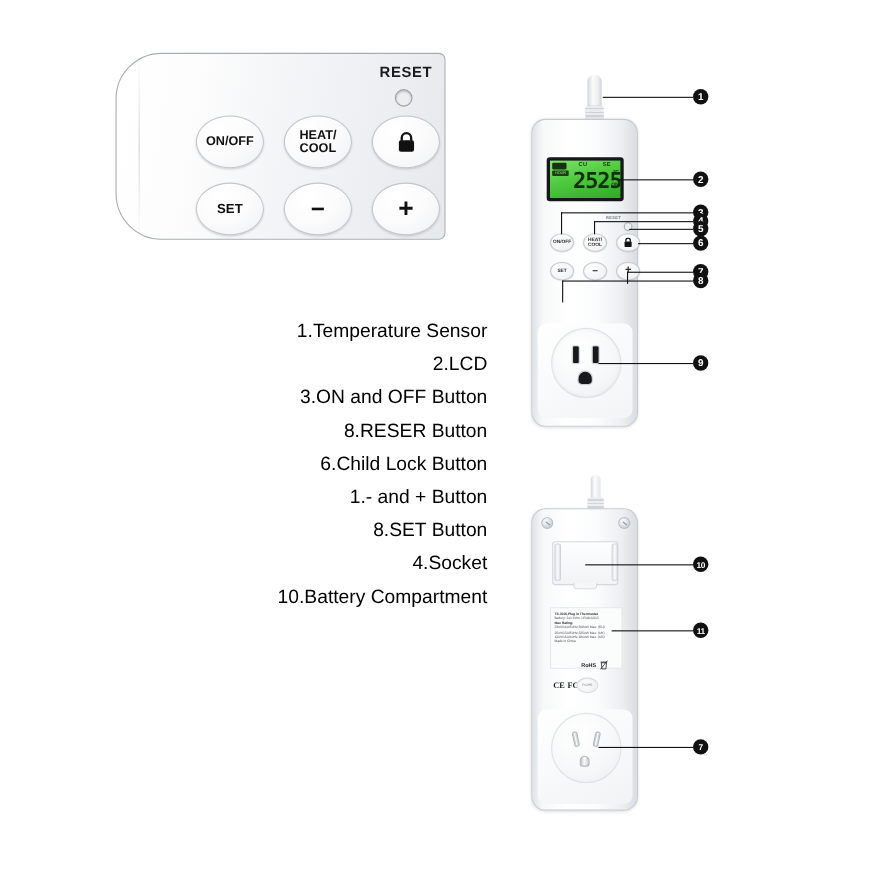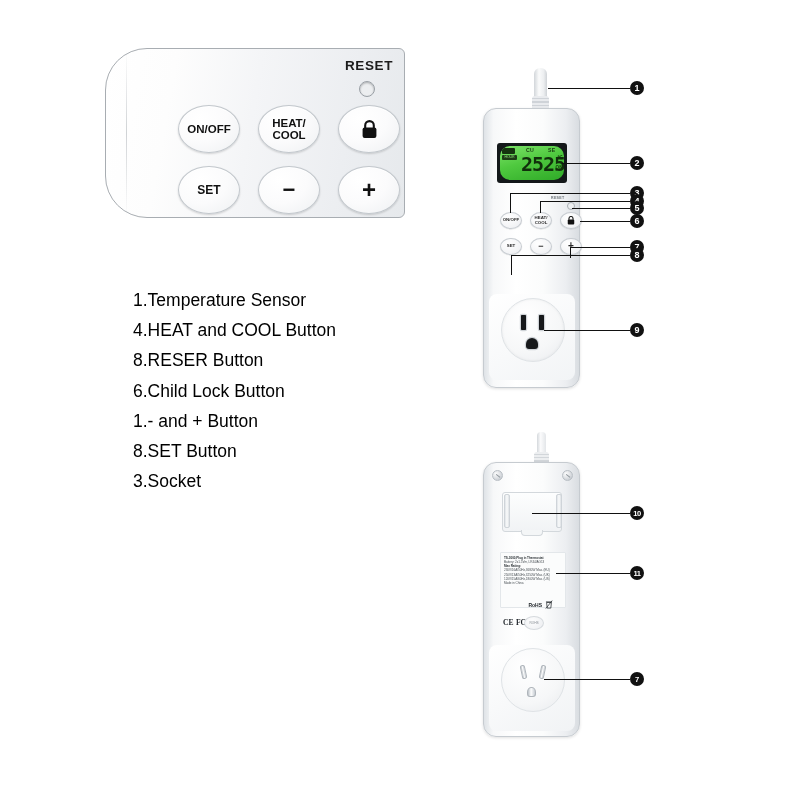--- a/index.html
+++ b/index.html
@@ -46,21 +46,21 @@
   .btn .lbl{line-height:1.05;}
   .btn-onoff{left:178px;top:105px;width:62px;height:48px;font-size:11.5px;}
   .btn-heatcool{left:258px;top:105px;width:62px;height:48px;font-size:11.5px;}
   .btn-lock{left:338px;top:105px;width:62px;height:48px;}
   .btn-set{left:178px;top:166px;width:62px;height:48px;font-size:12px;}
   .btn-minus{left:258px;top:166px;width:62px;height:48px;font-size:22px;}
   .btn-plus{left:338px;top:166px;width:62px;height:48px;font-size:24px;}
   .lock-glyph{display:block;width:17px;height:19px;}
 
   
-  .legend{position:absolute;left:133px;top:285px;width:300px;}
+  .legend{position:absolute;left:143px;top:285px;width:300px;text-align:right;}
   .legend-item{
     font-size:17.5px;line-height:30.2px;color:#000;white-space:nowrap;
   }
 
   
   .dev{
     position:absolute;
     background:linear-gradient(to right,#dfe3e7 0%,#f7f8f9 10%,#ffffff 34%,#fbfcfc 62%,#eceef1 86%,#d9dde1 100%);
     border:1px solid #c6cbd0;
     border-radius:13px;
@@ -94,21 +94,21 @@
   }
 
   
   .lcd-bezel{
     position:absolute;left:497px;top:143px;width:70px;height:40px;
     background:#14181a;border-radius:3px;padding:3px;box-sizing:border-box;
   }
   .lcd{
     width:100%;height:100%;
     background:linear-gradient(165deg,#7ee36a 0%,#4fc93f 45%,#2faa28 100%);
-    border-radius:10px;position:relative;overflow:hidden;
+    border-radius:0;position:relative;overflow:hidden;
   }
   .lcd-tag{
     position:absolute;left:2px;top:1.5px;width:13px;height:6px;
     background:#15330f;border-radius:1px;
   }
   .lcd-tag2{
     position:absolute;left:2px;top:8.5px;width:15px;height:5px;
     background:#1d3b15;border-radius:1px;
     font-size:3.6px;color:#8fe07c;text-align:center;line-height:5px;letter-spacing:-.2px;
   }
@@ -291,26 +291,28 @@
   </div>
   <div class="btn btn-minus">
     <span class="lbl">−</span>
   </div>
   <div class="btn btn-plus">
     <span class="lbl">+</span>
   </div>
 
   <div class="legend">
     <div class="legend-item">1.Temperature Sensor</div>
-    <div class="legend-item">4.HEAT and COOL Button</div>
+    <div class="legend-item">2.LCD</div>
+    <div class="legend-item">3.ON and OFF Button</div>
     <div class="legend-item">8.RESER Button</div>
     <div class="legend-item">6.Child Lock Button</div>
     <div class="legend-item">1.- and + Button</div>
     <div class="legend-item">8.SET Button</div>
-    <div class="legend-item">3.Socket</div>
+    <div class="legend-item">4.Socket</div>
+    <div class="legend-item">10.Battery Compartment</div>
   </div>
 
   <div class="probe"></div>
   <div class="probe-rib"></div>
   <div class="dev dev-front"></div>
 
   <div class="lcd-bezel">
     <div class="lcd">
       <div class="lcd-tag"></div>
       <div class="lcd-tag2">HOUR</div>

